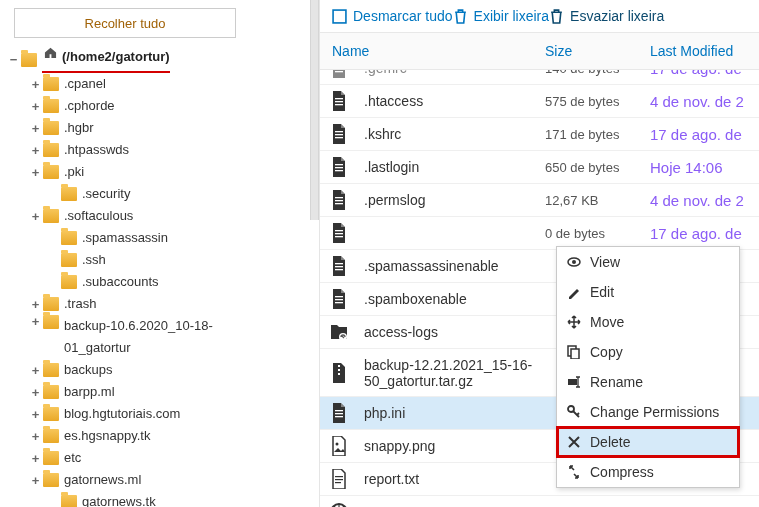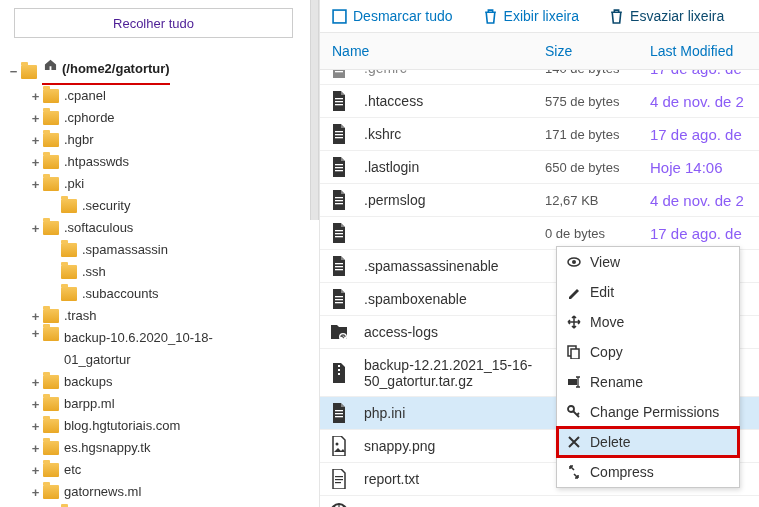--- a/index.html
+++ b/index.html
@@ -2,21 +2,21 @@
 <html><head>
 <meta charset="utf-8">
 <style>
   * { box-sizing: border-box; margin: 0; padding: 0; }
   body { font-family: "Helvetica Neue", Arial, sans-serif; font-size: 13px; color: #333; background: #fff; width: 759px; height: 507px; overflow: hidden; position: relative; }
 
   .layout { display: flex; height: 507px; }
 
   
   .sidebar { width: 310px; padding: 8px 10px 8px 8px; overflow: hidden; }
-  .collapse-btn { display: block; width: 279px; height: 30px; border: 1px solid #ccc; background: #fff; color: #4c1d95; font-size: 13px; cursor: pointer; margin: 0 0 20px 6px; }
+  .collapse-btn { display: block; width: 222px; height: 30px; border: 1px solid #ccc; background: #fff; color: #a16207; font-size: 13px; cursor: pointer; margin: 0 0 8px 6px; }
 
   .tree { font-size: 13px; line-height: 22px; }
   .tree-row { display: flex; align-items: center; white-space: nowrap; }
   .tog { width: 11px; text-align: center; color: #666; font-weight: bold; cursor: pointer; font-size: 13px; line-height: 1; }
   .folder-icon { width: 16px; height: 14px; margin: 0 5px 0 2px; display: inline-block; position: relative; }
   .folder-open { background: linear-gradient(#f7c65a,#e9a826); border-radius: 1px; }
   .folder-open::before { content: ""; position: absolute; top: -3px; left: 0; width: 7px; height: 3px; background: #f7c65a; border-radius: 1px 1px 0 0; }
   .folder-closed { background: linear-gradient(#f7c65a,#e9a826); border-radius: 1px; }
   .folder-closed::before { content: ""; position: absolute; top: -3px; left: 0; width: 7px; height: 3px; background: #f7c65a; border-radius: 1px 1px 0 0; }
   .home-icon { width: 15px; height: 13px; margin: 0 4px 0 1px; color: #555; }
@@ -26,21 +26,21 @@
 
   .lvl1 { padding-left: 22px; }
   .lvl2 { padding-left: 40px; }
 
   
   .divider { width: 9px; background: #e5e5e5; border-left: 1px solid #d5d5d5; border-right: 1px solid #d5d5d5; cursor: col-resize; height: 220px; }
 
   
   .right { flex: 1; min-width: 0; display: flex; flex-direction: column; border-left: 1px solid #e5e5e5; }
 
-  .toolbar { display: flex; gap: 30px; padding: 8px 12px; border-bottom: 1px solid #e8e8e8; font-size: 14px; }
+  .toolbar { display: flex; padding: 8px 12px; border-bottom: 1px solid #e8e8e8; font-size: 14px; }
   .tbtn { display: flex; align-items: center; gap: 6px; color: #0076c0; cursor: pointer; }
   .tbtn.disabled { color: #0c4a6e; cursor: default; }
   .tbtn svg, .tbtn .ico { width: 15px; height: 15px; }
 
   .header-row { display: flex; background: #fafafa; border-bottom: 1px solid #e8e8e8; font-size: 14px; color: #0076c0; justify-content: center; }
   .col-name { flex: 1; padding: 10px 12px; }
   .col-size { width: 105px; padding: 10px 6px; }
   .col-date { width: 115px; padding: 10px 6px; }
 
   .file-list { overflow: hidden; position: relative; }

